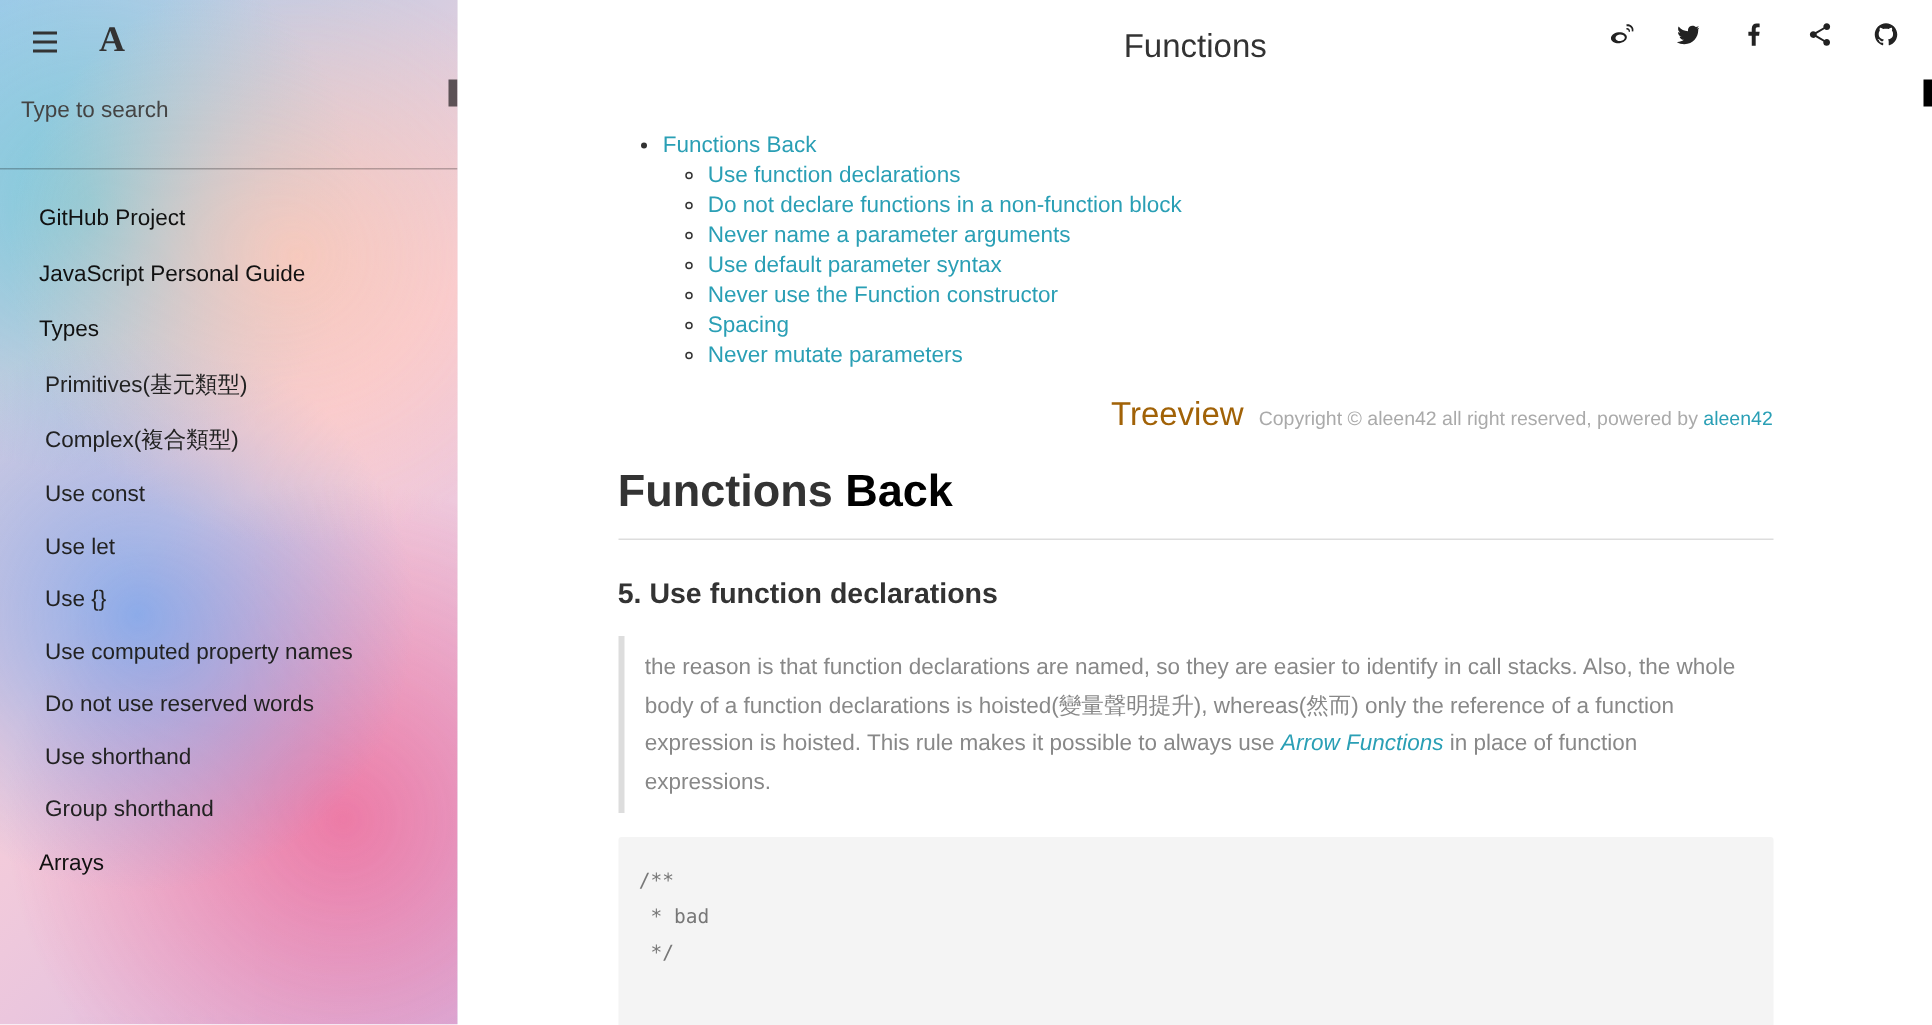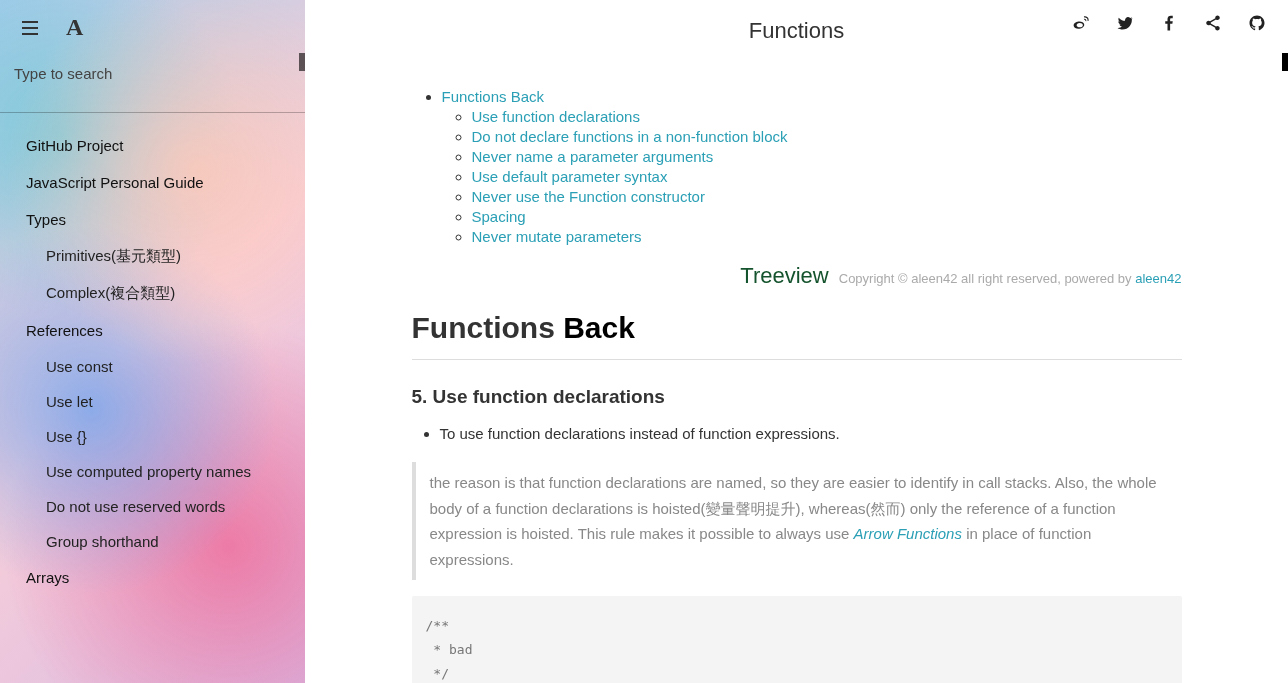--- a/index.html
+++ b/index.html
@@ -39,21 +39,21 @@
 .logo{font-family: "Times New Roman", serif; font-size:24px; font-weight:bold;}
 .search-wrap{padding:0 0 16px 0; border-bottom:1px solid rgba(0,0,0,.25);}
 .search-input{
   width:100%; border:none; background:transparent;
   padding:14px 14px; font-size:15px; color:#333; outline:none;
 }
 .search-input::placeholder{color:#444}
 .nav{padding:14px 0 40px}
 .nav-section{padding:0px 0}
 .nav-item{display:block;padding:10px 26px; color:#111;font-size:15px;cursor:pointer}
-.nav-sub{padding-left:20px}
+.nav-sub{padding-left:4px}
 .nav-sub .nav-item{padding:9px 26px;color:#222}
 .small-scroll{
   position:absolute; top:53px; right:0; width:6px; height:18px; background:#000; opacity:.6;
 }
 
 .main{
   flex:1; height:100%; overflow-y:auto; position:relative;
   padding: 0 0 30px;
 }
 .title-bar{
@@ -67,21 +67,21 @@
 .content{max-width:790px; margin:0 auto; padding:30px 10px 0}
 .toc > li{margin:4px 0}
 .toc{list-style:disc; padding-left:30px}
 .toc a{color:#2a9fb5; text-decoration:none}
 .toc ul{list-style:circle; padding-left:30px}
 .toc ul li{margin:3px 0}
 .treeview-row{
   display:flex; justify-content:flex-end; align-items:baseline; gap:10px;
   margin-top:18px; padding-right:0px;
 }
-.treeview-label{font-size:22px;color:#14532d}
+.treeview-label{font-size:22px;color:#a16207}
 .copyright{font-size:13px;color:#aaa}
 .copyright a{color:#2a9fb5;text-decoration:none}
 h1.page-h1{font-size:30px; font-weight:700; margin-top:22px; padding-bottom:14px; border-bottom:1px solid #ddd}
 h1.page-h1 .back{color:#000000}
 h3.section-h{font-size:19px; font-weight:700; margin-top:26px}
 .body-list{list-style:disc; padding-left:28px; margin-top:14px}
 .body-list li{line-height:1.6}
 .blockquote{
   border-left:4px solid #ddd; margin-top:16px; padding:8px 14px;
   color:#888; line-height:1.7;
@@ -121,32 +121,32 @@
 
       <div class="nav-section">
         <a class="nav-item">Types</a>
         <div class="nav-sub">
           <a class="nav-item">Primitives(基元類型)</a>
           <a class="nav-item">Complex(複合類型)</a>
         </div>
       </div>
 
       <div class="nav-section">
-        <a class="nav-item">References</a>
         <div class="nav-sub">
           <a class="nav-item">Use const</a>
           <a class="nav-item">Use let</a>
         </div>
       </div>
 
       <div class="nav-section">
         <div class="nav-sub">
           <a class="nav-item">Use {}</a>
           <a class="nav-item">Use computed property names</a>
           <a class="nav-item">Do not use reserved words</a>
+          <a class="nav-item">Use shorthand</a>
           <a class="nav-item">Group shorthand</a>
         </div>
       </div>
 
       <div class="nav-section">
         <a class="nav-item">Arrays</a>
       </div>
     </nav>
   </aside>
 
@@ -194,23 +194,20 @@
           <span>Copyright © aleen42 all right reserved, powered by </span><a>aleen42</a>
         </span>
       </div>
 
       <h1 class="page-h1">
         <span>Functions </span><a class="back">Back</a>
       </h1>
 
       <h3 class="section-h">5. Use function declarations</h3>
 
-      <ul class="body-list">
-        <li>To use function declarations instead of function expressions.</li>
-      </ul>
 
       <div class="blockquote">
         <span>the reason is that function declarations are named, so they are easier to identify in call stacks. Also, the whole body of a function declarations is hoisted(變量聲明提升), whereas(然而) only the reference of a function expression is hoisted. This rule makes it possible to always use </span><em><a>Arrow Functions</a></em><span> in place of function expressions.</span>
       </div>
 
       <div class="codeblock"><span class="cp">/**</span>
 <span class="cp"> * bad</span>
 <span class="cp"> */</span>
 
 </div>

